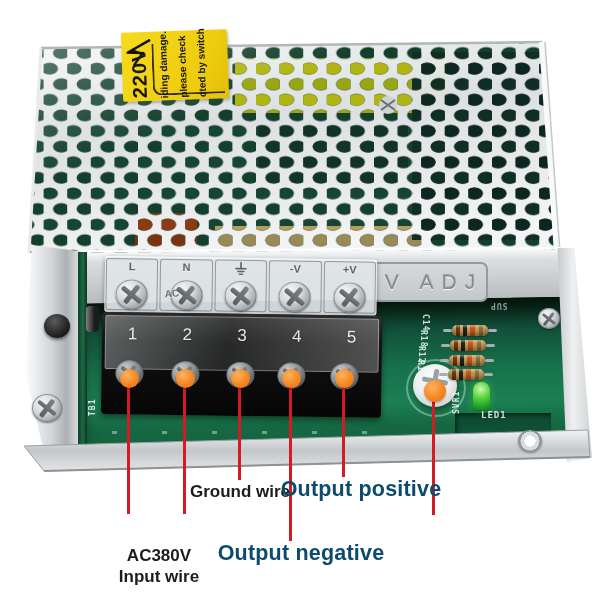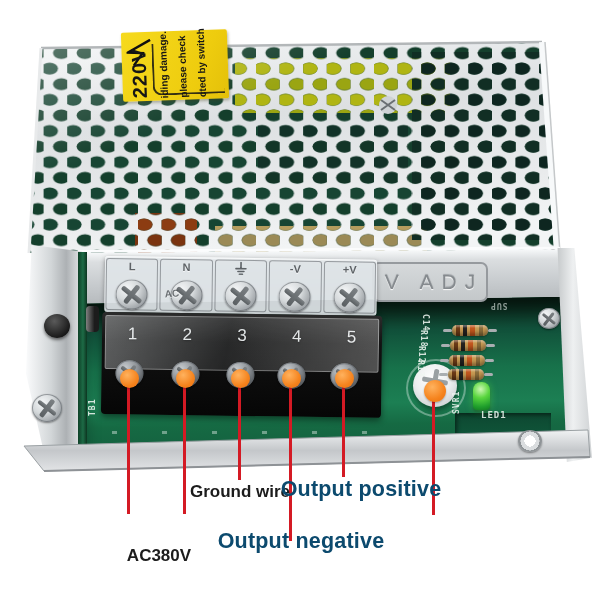--- a/index.html
+++ b/index.html
@@ -294,20 +294,21 @@
 
   <div class="dot" style="left:120px;top:369px;"></div>
   <div class="dot" style="left:176px;top:369px;"></div>
   <div class="dot" style="left:231px;top:369px;"></div>
   <div class="dot" style="left:282px;top:369px;"></div>
   <div class="dot" style="left:335px;top:369px;"></div>
   <div class="dot big" style="left:424px;top:380px;"></div>
 
   <div class="lab lab-small" style="left:96px;top:545px;width:126px;">
     <div>AC380V</div>
+    <div>Input wire</div>
   </div>
   <div class="lab lab-small" style="left:160px;top:481px;width:160px;">Ground wire</div>
   <div class="lab lab-big" style="left:272px;top:477px;width:178px;">Output positive</div>
-  <div class="lab lab-big" style="left:212px;top:529px;width:178px;">Output negative</div>
+  <div class="lab lab-big" style="left:212px;top:541px;width:178px;">Output negative</div>
   <div class="lab lab-pot" style="left:341px;top:514px;width:190px;">
   </div>
 
 </div>
 
 </body></html>

